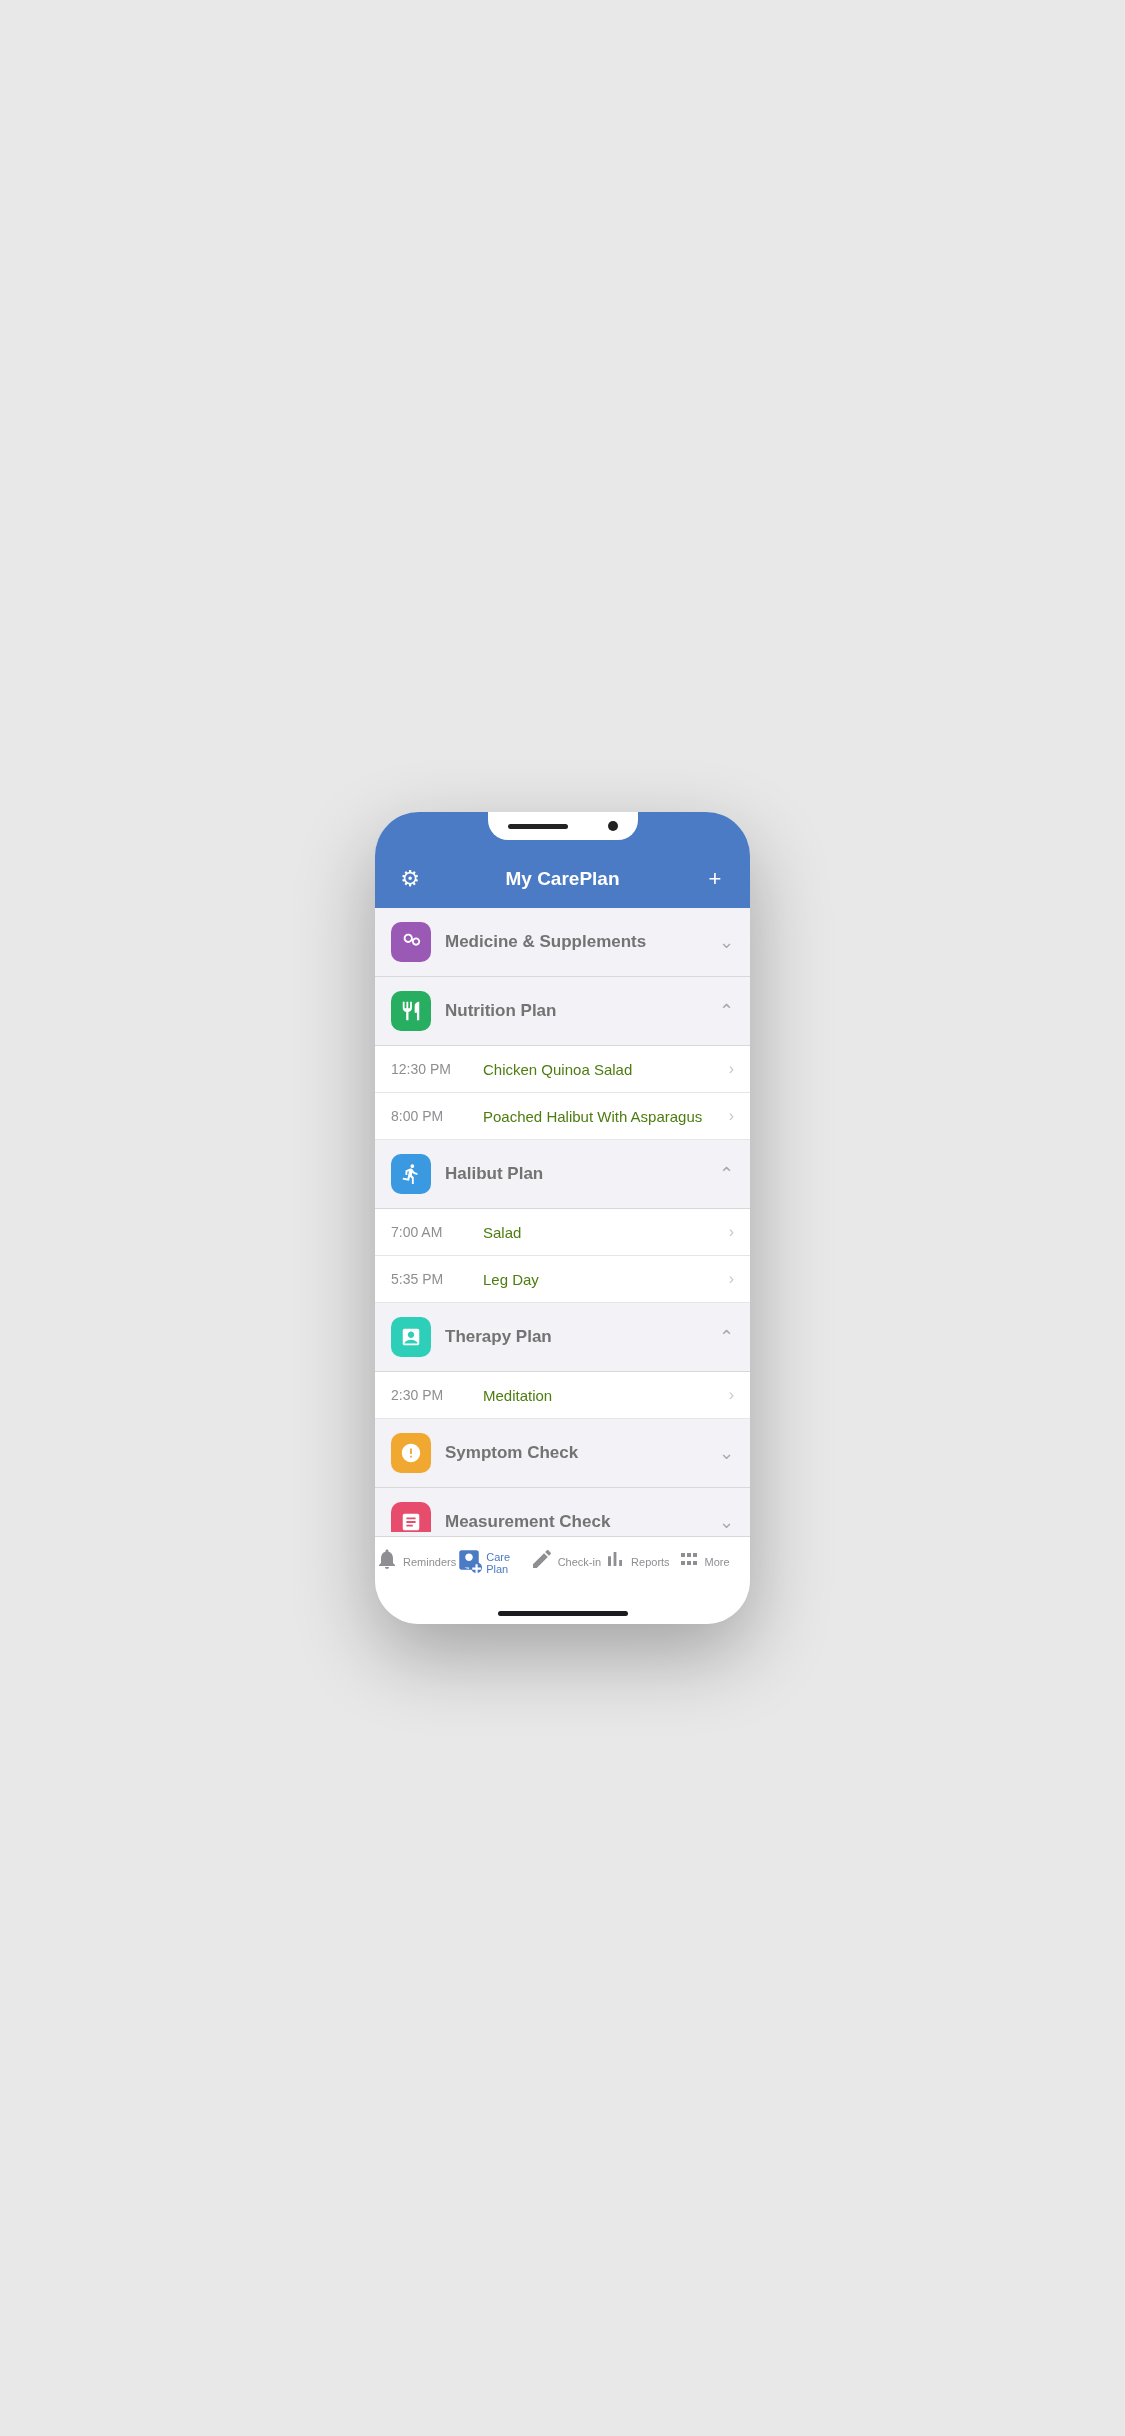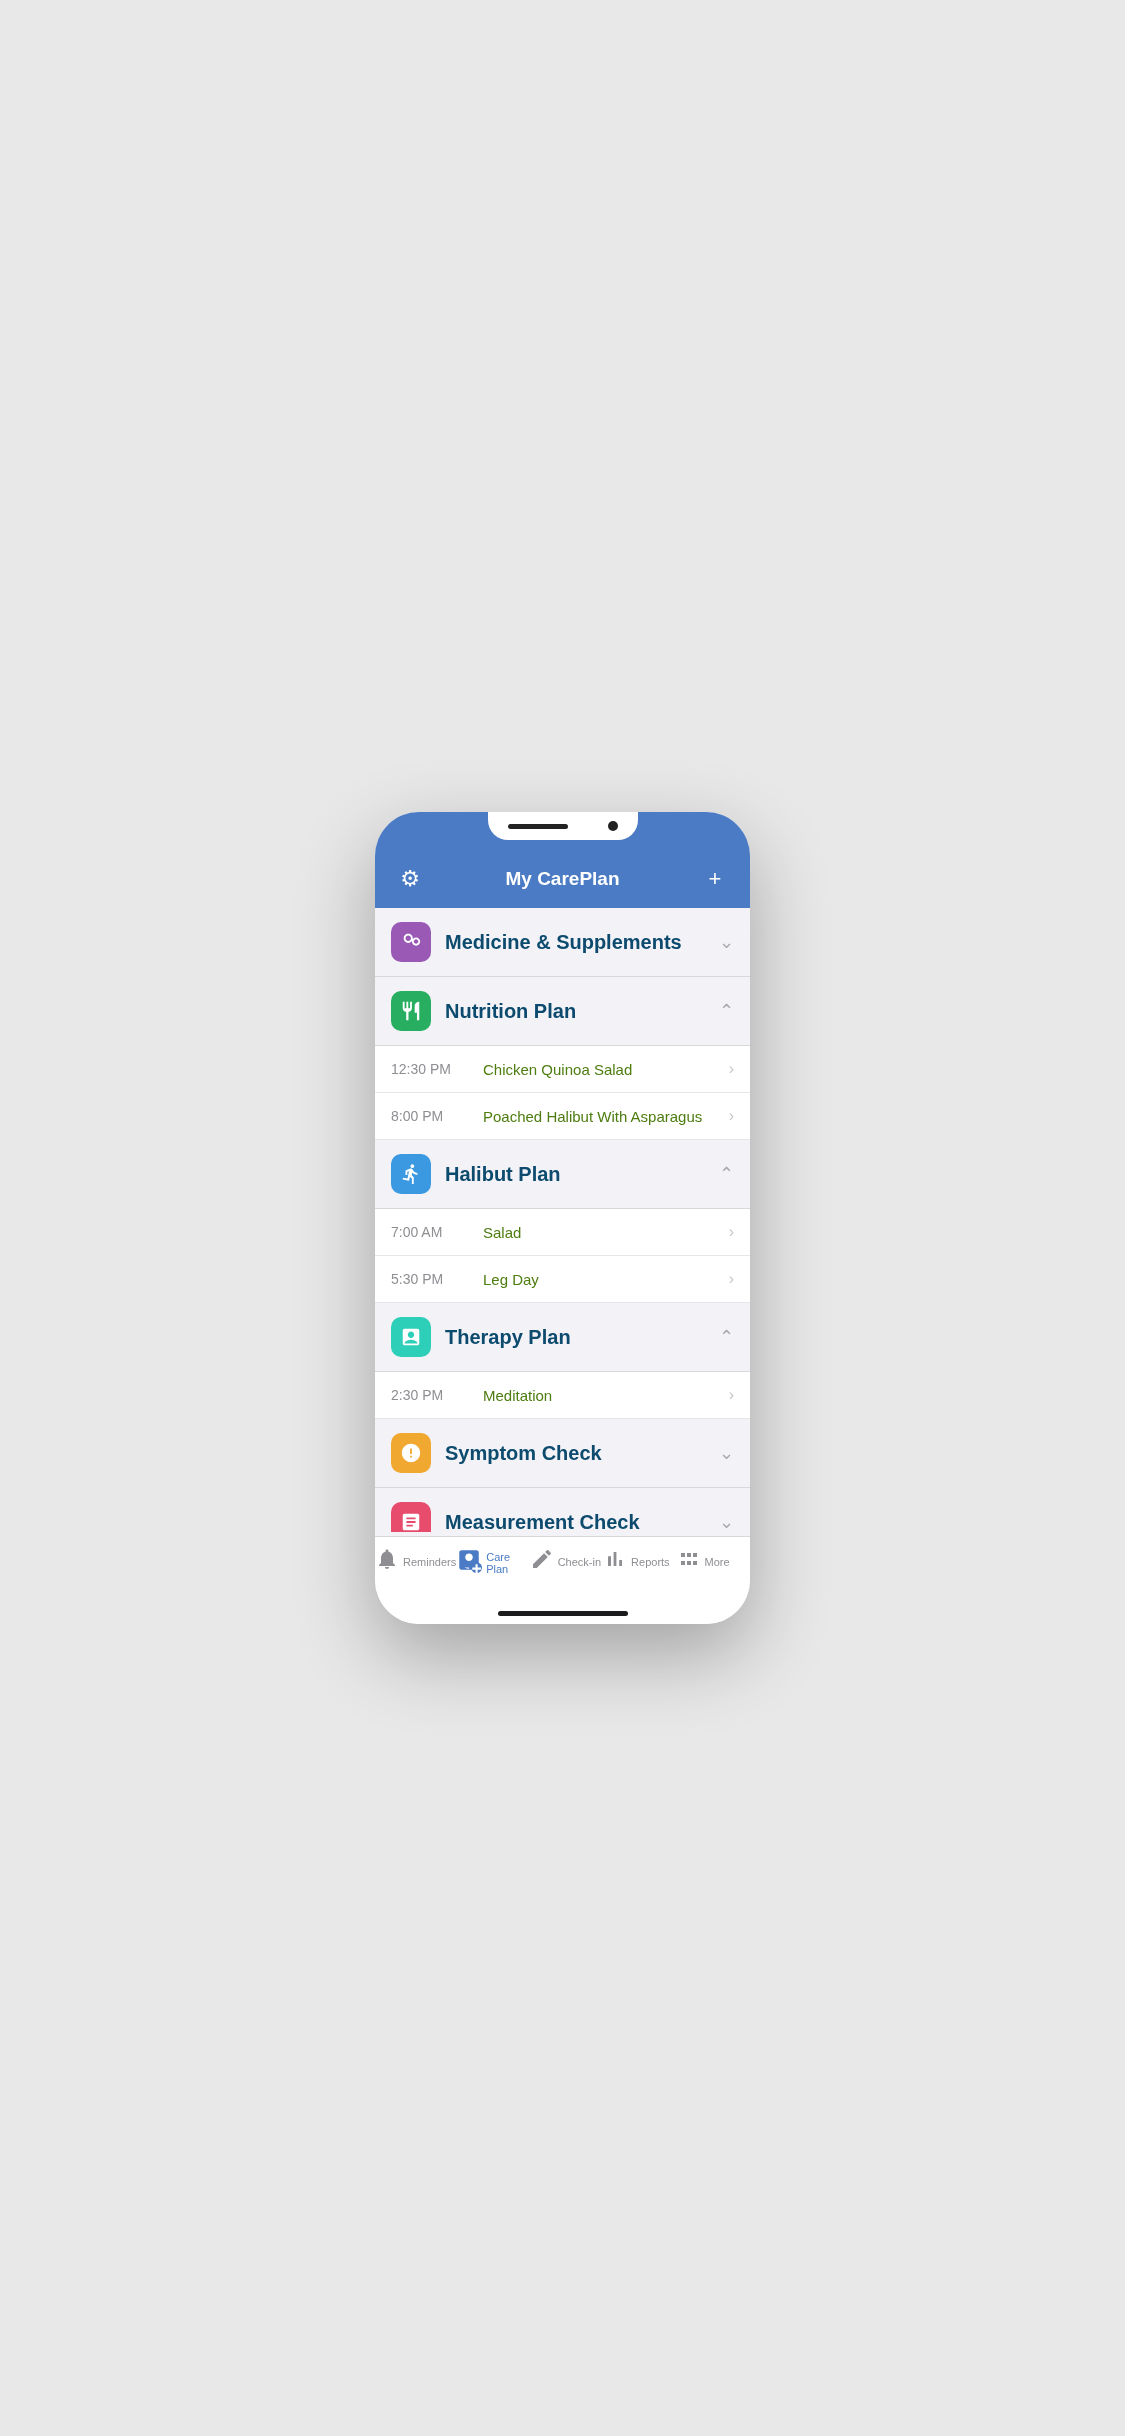--- a/index.html
+++ b/index.html
@@ -118,23 +118,23 @@
       flex-shrink: 0;
     }
 
     .section-icon svg {
       width: 22px;
       height: 22px;
       fill: white;
     }
 
     .section-title {
-      font-size: 20px;
+      font-size: 17px;
       font-weight: 700;
-      color: #0c4a6e;
+      color: #737373;
       flex: 1;
     }
 
     .chevron {
       color: #aaa;
       font-size: 18px;
     }
 
     
     .sub-item {
@@ -287,21 +287,21 @@
       <span class="chevron">⌃</span>
     </div>
 
     <div class="sub-item">
       <span class="sub-item-time">7:00 AM</span>
       <span class="sub-item-name">Salad</span>
       <span class="sub-chevron">›</span>
     </div>
 
     <div class="sub-item">
-      <span class="sub-item-time">5:30 PM</span>
+      <span class="sub-item-time">5:35 PM</span>
       <span class="sub-item-name">Leg Day</span>
       <span class="sub-chevron">›</span>
     </div>
 
     <div class="section-header">
       <div class="section-icon bg-teal">
         <svg viewBox="0 0 24 24" xmlns="http://www.w3.org/2000/svg">
           <path d="M19 3H5c-1.1 0-2 .9-2 2v14c0 1.1.9 2 2 2h14c1.1 0 2-.9 2-2V5c0-1.1-.9-2-2-2zm-7 3c1.93 0 3.5 1.57 3.5 3.5S13.93 13 12 13s-3.5-1.57-3.5-3.5S10.07 6 12 6zm7 13H5v-.23c0-.62.28-1.2.76-1.58C7.47 15.82 9.64 15 12 15s4.53.82 6.24 2.19c.48.38.76.97.76 1.58V19z"></path>
         </svg>
       </div>

